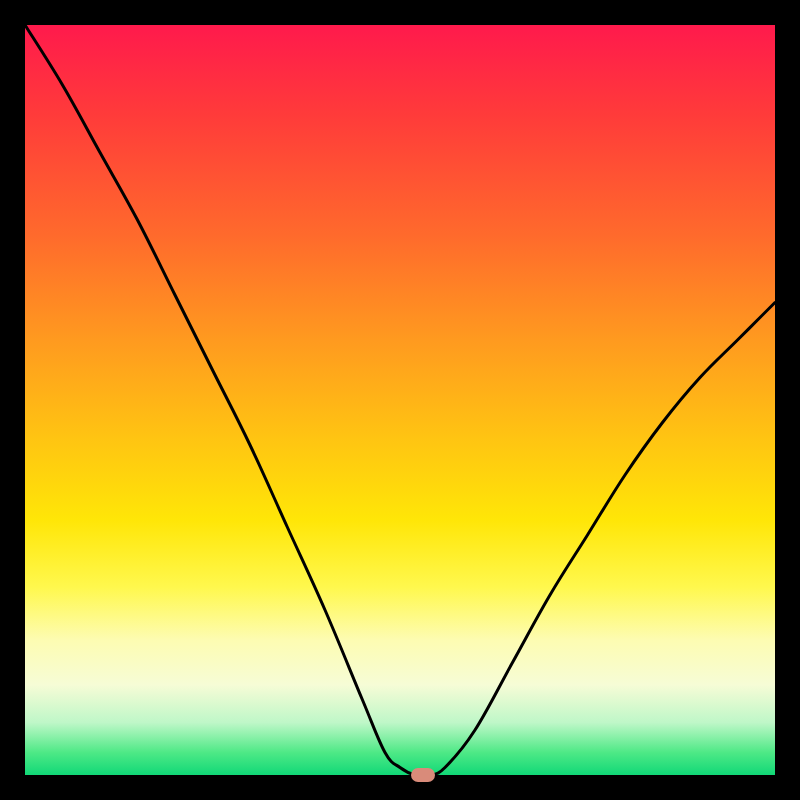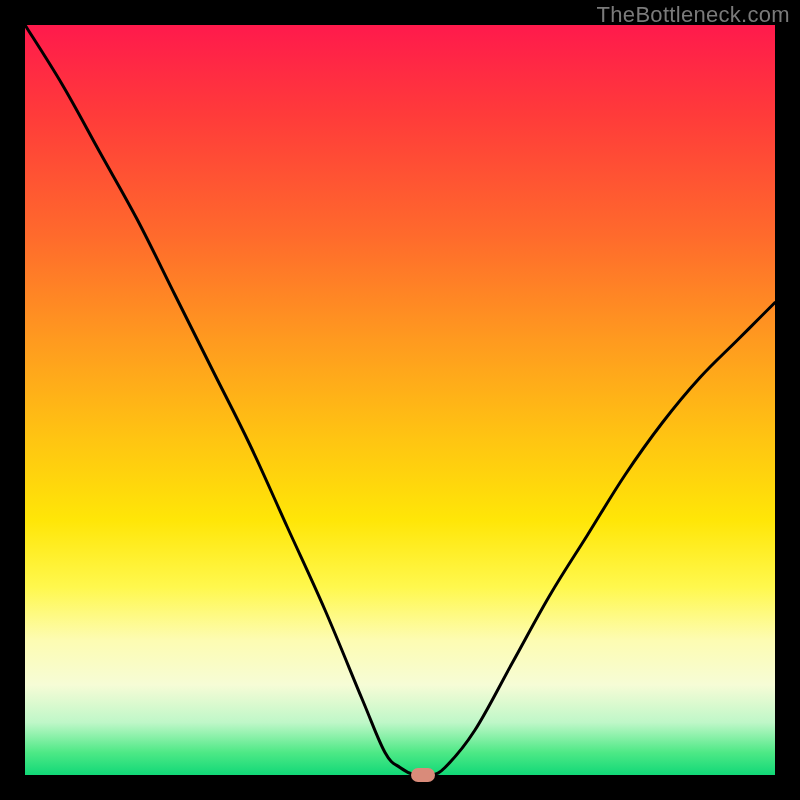--- a/index.html
+++ b/index.html
@@ -63,21 +63,20 @@
     height: 14px;
     background: #d98b7a;
     border-radius: 7px;
     transform: translate(-50%, -50%);
   }
 </style>
 </head>
 <body>
 
 <div class="frame">
-  <div class="watermark">TheBottleneck.com</div>
 
   <div class="plot">
     <svg viewBox="0 0 750 750" preserveAspectRatio="none">
       <path id="curve-path" fill="none" stroke="#000" stroke-width="3" stroke-linejoin="round" stroke-linecap="round" d="M 0 0 C 6.75 10.799999999999999, 24 37.05, 37.5 60 C 51 82.95, 61.5 103.2, 75 127.5 C 88.5 151.8, 99 169.35, 112.5 195 C 126 220.65, 136.5 243, 150 270 C 163.5 297, 174 318, 187.5 345 C 201 372, 211.5 391.65, 225 420 C 238.5 448.35, 249 472.8, 262.5 502.5 C 276 532.2, 286.5 553.95, 300 585 C 313.5 616.05, 326.7 649.35, 337.5 675 C 348.3 700.65, 353.25 715.35, 360 727.5 C 366.75 739.65, 369.6 738.45, 375 742.5 C 380.4 746.55, 384.6 748.65, 390 750 C 395.4 751.35, 399.59999999999997 751.35, 405 750 C 410.40000000000003 748.65, 411.90000000000003 750.6, 420.00000000000006 742.5 C 428.1000000000001 734.4, 437.85 723.9, 450 705 C 462.15 686.1, 474 661.8, 487.5 637.5 C 501 613.2, 511.5 592.95, 525 570 C 538.5 547.05, 549 531.6, 562.5 510 C 576 488.4, 586.5 470.25, 600 450 C 613.5 429.75, 624 415.05, 637.5 397.5 C 651 379.95, 661.5 367.34999999999997, 675 352.5 C 688.5 337.65000000000003, 699 328.50000000000006, 712.5 315.00000000000006 C 726 301.50000000000006, 743.25 284.25, 750 277.5"></path>
     </svg>
     <div class="marker" id="marker" style="left: 397.5px; top: 750px;"></div>
   </div>
 </div>
 
 </body></html>

